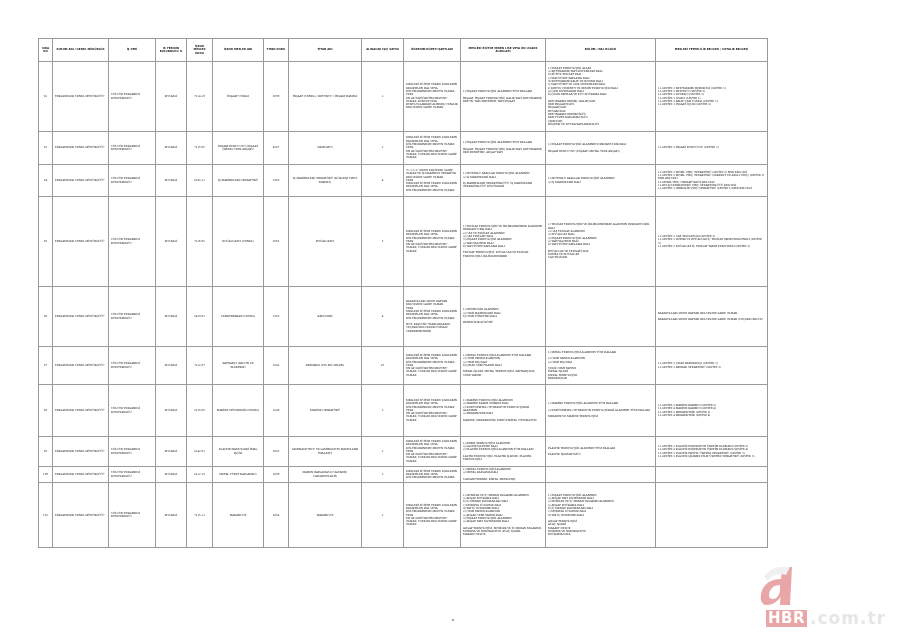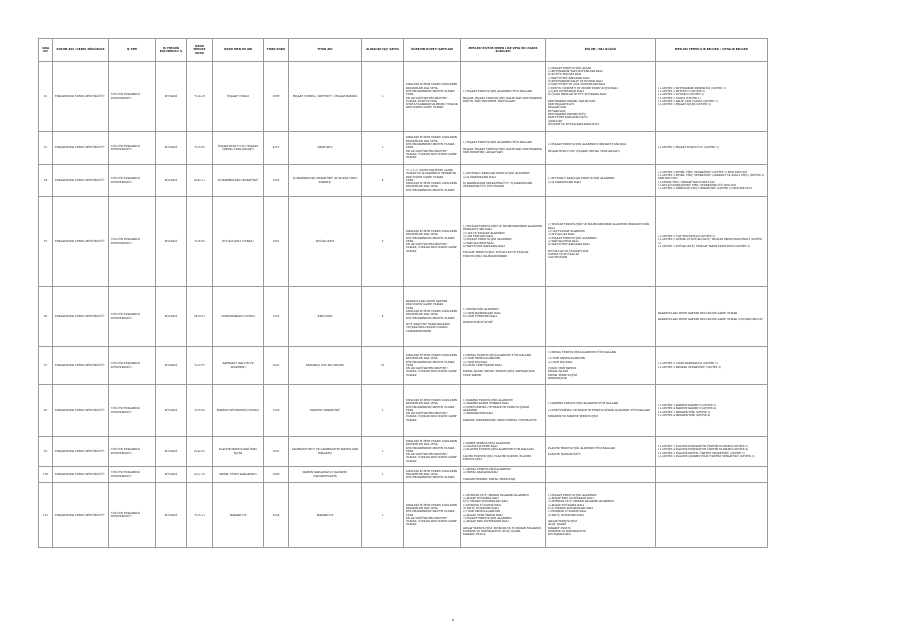--- a/index.html
+++ b/index.html
@@ -343,13 +343,22 @@
 MARANGOZLUK
 MOBİLYA VE DEKORASYON
 DOĞRAMACILIK</td>
           <td class="cert"></td>
         </tr>
       </tbody>
   </table>
 
   <div class="page-dot"></div>
 
+  <div class="watermark">
+    <svg class="wm-a" viewBox="0 0 34 42">
+      <path d="M22 2 L32 2 L30 40 L20 40 L20.5 32 C17 37 12 40 7 40 C2 40 0 36 1 30 C2 20 10 14 21 14 L22 2 Z" fill="#e8a6a6"></path>
+      <path d="M20 20 C13 20 9 25 9 30 C9 33 11 34 13 34 C17 34 20 29 20 25 Z" fill="#ffffff"></path>
+      <path d="M22 2 L30 2 L26 10 C20 8 12 10 8 16 L4 12 C10 4 16 2 22 2 Z" fill="#f0f0f0"></path>
+    </svg>
+    <div class="wm-hbr">HBR</div>
+    <div class="wm-dom">.com.tr</div>
+  </div>
 </div>
 
 </body></html>

